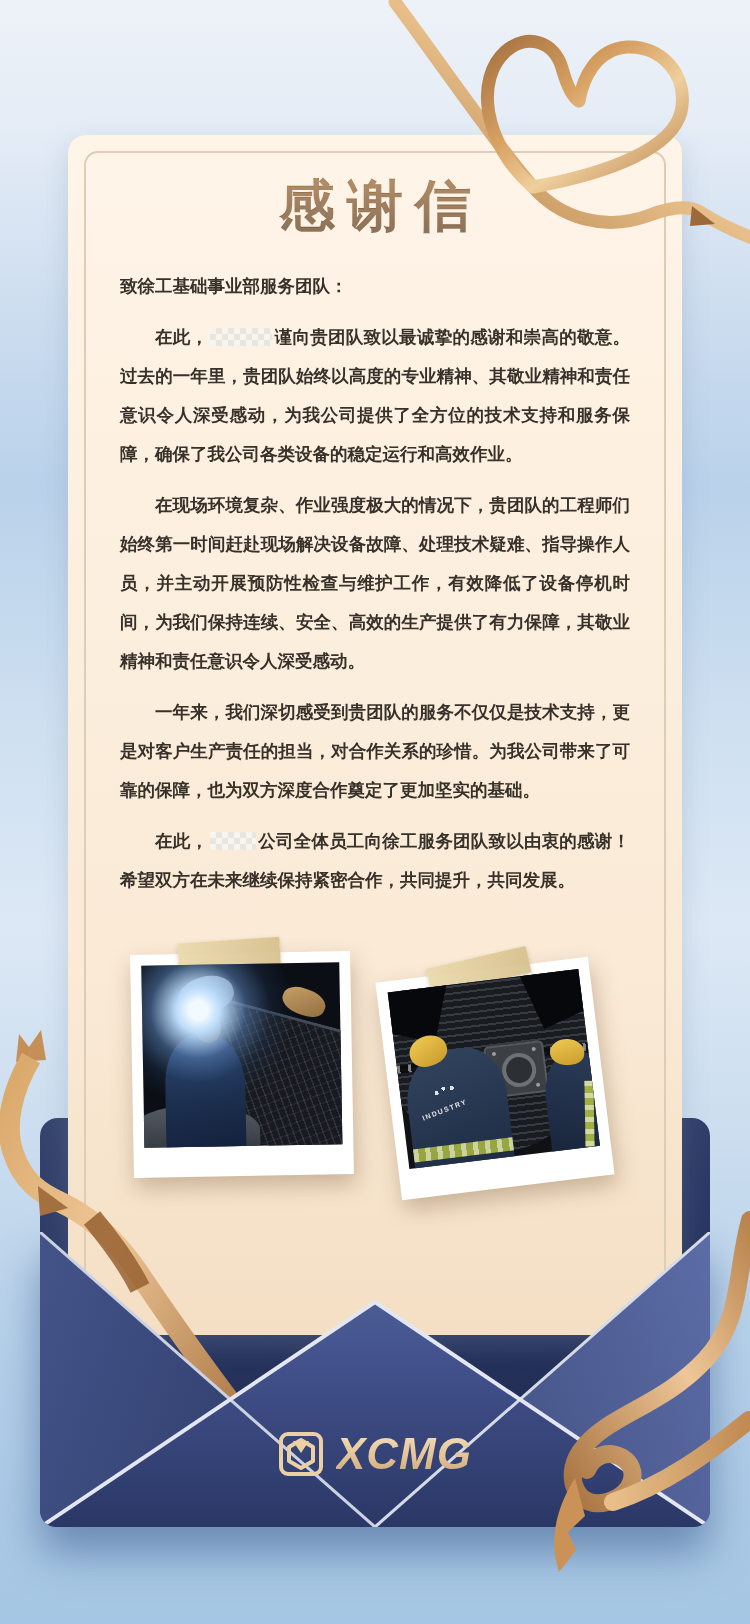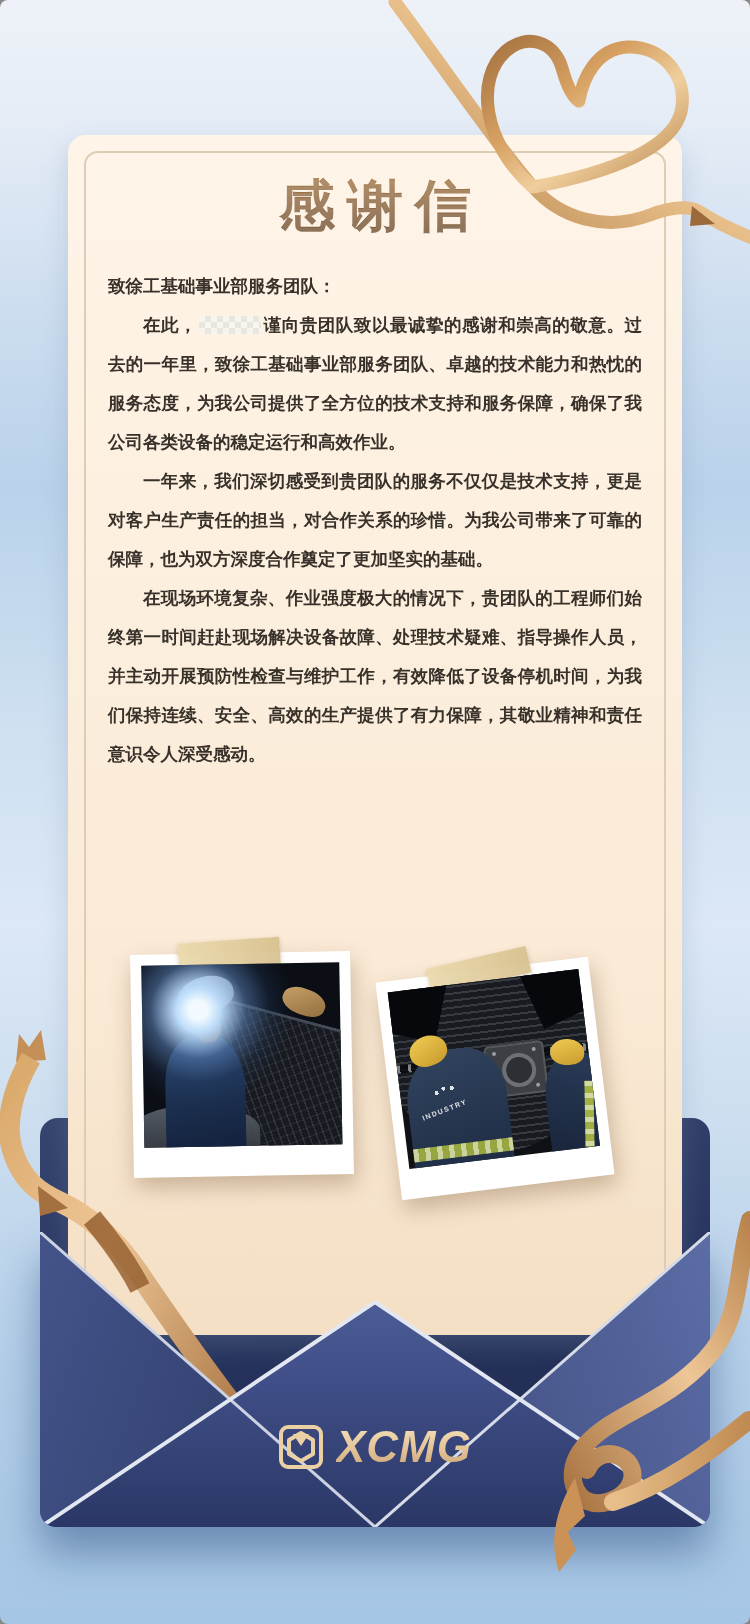--- a/index.html
+++ b/index.html
@@ -2,42 +2,41 @@
 <html><head>
 <meta charset="utf-8">
 <style>
   html,body{margin:0;padding:0;background:#888;}
   .poster{
     position:relative; width:750px; height:1624px; overflow:hidden;
     font-family:"Liberation Serif", serif;
     background:linear-gradient(180deg,
       #eef2f8 0%, #e4ecf6 8%, #cbdcef 20%, #b9d2ea 30%,
       #cfe0f1 45%, #dce8f5 57%, #cbddef 70%, #b4cfe9 84%, #a5c6e4 100%);
-    border-radius:8px;
   }
   
   .env-shadow{position:absolute; left:40px; top:1232px; width:670px; height:295px;
     border-radius:18px; box-shadow:0 26px 42px rgba(56,88,138,.55); z-index:0;}
   .env-back{position:absolute; left:40px; top:1118px; width:670px; height:409px;
     border-radius:18px; background:linear-gradient(172deg,#36456f 0%,#2a3763 40%,#1a2547 100%); z-index:1;}
   
   .card{position:absolute; left:68px; top:135px; width:614px; height:1200px;
     border-radius:18px; z-index:2; overflow:hidden;
     background:linear-gradient(180deg,#fef4e8 0%,#fdf0e0 30%,#faead6 70%,#f4dfc4 100%);
     box-shadow:0 10px 26px rgba(120,140,170,.28);}
   .card-border{position:absolute; left:16px; right:16px; top:16px; bottom:-30px;
     border:2px solid #dccdb6; border-radius:14px; pointer-events:none;}
   .title{margin:34px 0 0 0; text-align:center; font-size:56px; font-weight:700;
     letter-spacing:12px; text-indent:12px;
     background:linear-gradient(180deg,#ab8252 0%,#8a6643 55%,#6f5236 100%);
     -webkit-background-clip:text; background-clip:text; color:transparent;
     text-shadow:0 1px 0 rgba(255,255,255,.15);}
   .body{margin:22px 40px 0 40px; font-size:17.5px; line-height:39px; color:#37312a;
     font-weight:600; text-align:justify;}
-  .body p{margin:0;}
+  .body p{margin:12px;}
   .para{text-indent:2em;}
   .mosaic{display:inline-block; width:62px; height:18px; vertical-align:-3px; margin:0 2px;
     border-radius:2px;
     background-image:conic-gradient(#e9e5df 25%, #f8f4ee 0 50%, #e9e5df 0 75%, #f8f4ee 0);
     background-size:12px 12px;}
   .mosaic.narrow{width:46px;}
   
   .photos{position:absolute; left:0; top:818px; width:614px; height:400px;}
   .photo{position:absolute; margin:0; background:#fff; padding:11px 11px 30px 11px;
     box-shadow:2px 10px 22px rgba(130,100,70,.40);}
@@ -106,21 +105,21 @@
   .envelope{position:absolute; left:40px; top:1232px; width:670px; height:295px;
     border-radius:0 0 16px 16px; overflow:hidden; z-index:4;}
   .flap{position:absolute; inset:0;}
   .flap.left{background:linear-gradient(110deg,#44548a 0%,#2b3863 55%,#222e59 100%);
     clip-path:polygon(0 0, 50% 100%, 0 100%);}
   .flap.right{background:linear-gradient(250deg,#5c6ca6 0%,#3a4878 55%,#2c3a6b 100%);
     clip-path:polygon(100% 0, 100% 100%, 50% 100%);}
   .flap.front{background:linear-gradient(180deg,#56689f 0%,#42518b 45%,#2a3766 100%);
     clip-path:polygon(50% 23.7%, 100% 100%, 0 100%);}
   .edges{position:absolute; inset:0; width:100%; height:100%;}
-  .brand{position:absolute; left:50%; top:190px; transform:translateX(-50%);
+  .brand{position:absolute; left:50%; top:197px; transform:translateX(-50%);
     display:flex; align-items:center; gap:12px;}
   .brand-text{font-family:"Liberation Sans", sans-serif; font-weight:700; font-style:italic;
     font-size:44px; letter-spacing:1px;
     background:linear-gradient(180deg,#f6e2bd 0%,#e3c397 55%,#caa271 100%);
     -webkit-background-clip:text; background-clip:text; color:transparent;}
   
   .ribbon-tr{position:absolute; left:370px; top:0; z-index:4; pointer-events:none;}
   .ribbon-bl{position:absolute; left:0; top:1010px; z-index:3; pointer-events:none;}
   .ribbon-br{position:absolute; left:495px; top:1180px; z-index:5; pointer-events:none;}
 </style>
@@ -130,23 +129,24 @@
 <div class="poster">
 
   <div class="env-shadow"></div>
   <div class="env-back"></div>
 
   <div class="card">
     <div class="card-border"></div>
     <h1 class="title">感谢信</h1>
     <div class="body">
       <p class="salut">致徐工基础事业部服务团队：</p>
-      <p class="para"><span>在此，</span><span class="mosaic"></span><span>谨向贵团队致以最诚挚的感谢和崇高的敬意。过去的一年里，致徐工基础事业部服务团队、卓越的技术能力和热忱的服务态度，为我公司提供了全方位的技术支持和服务保障，确保了我公司各类设备的稳定运行和高效作业。</span></p>
+      <p class="para"><span>在此，</span><span class="mosaic"></span><span>谨向贵团队致以最诚挚的感谢和崇高的敬意。过去的一年里，贵团队始终以高度的专业精神、其敬业精神和责任意识令人深受感动，为我公司提供了全方位的技术支持和服务保障，确保了我公司各类设备的稳定运行和高效作业。</span></p>
+      <p class="para">在现场环境复杂、作业强度极大的情况下，贵团队的工程师们始终第一时间赶赴现场解决设备故障、处理技术疑难、指导操作人员，并主动开展预防性检查与维护工作，有效降低了设备停机时间，为我们保持连续、安全、高效的生产提供了有力保障，其敬业精神和责任意识令人深受感动。</p>
       <p class="para">一年来，我们深切感受到贵团队的服务不仅仅是技术支持，更是对客户生产责任的担当，对合作关系的珍惜。为我公司带来了可靠的保障，也为双方深度合作奠定了更加坚实的基础。</p>
-      <p class="para">在现场环境复杂、作业强度极大的情况下，贵团队的工程师们始终第一时间赶赴现场解决设备故障、处理技术疑难、指导操作人员，并主动开展预防性检查与维护工作，有效降低了设备停机时间，为我们保持连续、安全、高效的生产提供了有力保障，其敬业精神和责任意识令人深受感动。</p>
+      <p class="para"><span>在此，</span><span class="mosaic narrow"></span><span>公司全体员工向徐工服务团队致以由衷的感谢！希望双方在未来继续保持紧密合作，共同提升，共同发展。</span></p>
     </div>
 
     <div class="photos">
       <figure class="photo photo1">
         <span class="tape"></span>
         <div class="img img1">
           <div class="mesh"></div>
           <div class="machine"></div>
           <div class="shirt"></div>
           <div class="helmet"></div>

